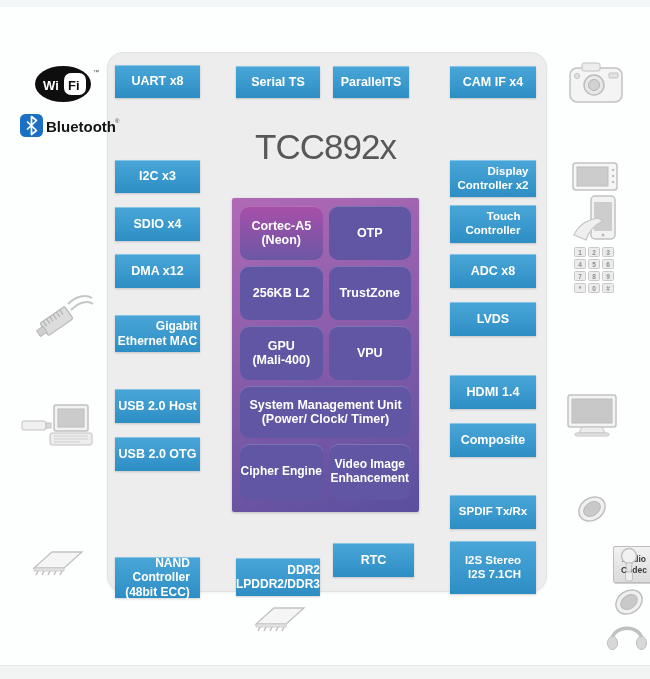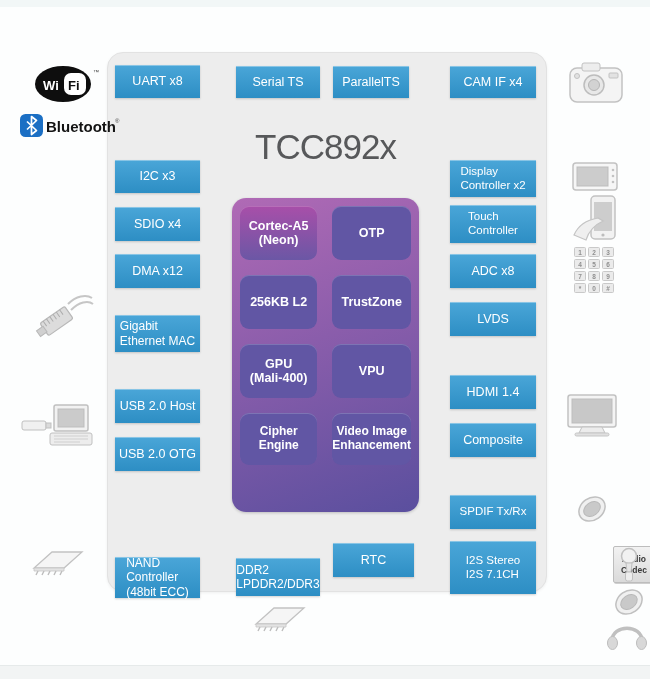--- a/index.html
+++ b/index.html
@@ -5,29 +5,29 @@
   html,body{margin:0;padding:0;}
   .stage{position:relative;width:650px;height:679px;background:#fdfefe;overflow:hidden;
          font-family:"Liberation Sans",sans-serif;}
   .topstrip{position:absolute;left:0;top:0;width:650px;height:7px;background:#f2f7f7;}
   .botstrip{position:absolute;left:0;bottom:0;width:650px;height:13px;background:#f2f4f4;border-top:1px solid #e6eaea;}
   .panel{position:absolute;left:107px;top:52px;width:438px;height:538px;background:#ededed;
          border:1px solid #e2e2e2;border-radius:16px;box-shadow:0 1px 3px rgba(0,0,0,.06);}
   .title{position:absolute;left:232px;top:124px;width:187px;height:46px;display:flex;align-items:center;
          justify-content:center;font-size:35px;font-weight:normal;color:#57585a;letter-spacing:-1px;}
   .blk{position:absolute;border-radius:0;background:linear-gradient(180deg,#4aa6d8 0%,#2d8ec4 100%);
-       color:#fff;font-weight:normal;font-size:12.5px;display:flex;align-items:center;justify-content:center;
-       text-align:left;white-space:pre-line;line-height:1.18;
+       color:#fff;font-weight:bold;font-size:12.5px;display:flex;align-items:center;justify-content:center;
+       text-align:right;white-space:pre-line;line-height:1.18;
        box-shadow:inset 0 1px 0 rgba(255,255,255,.35),0 1px 2px rgba(0,0,0,.18);}
   .blk.sm{font-size:12px;margin-top:17px;}
   .blk.md{font-size:11.5px;}
-  .coregrid{position:absolute;left:232px;top:198px;width:187px;height:314px;border-radius:14px;
+  .coregrid{position:absolute;left:232px;top:198px;width:187px;height:314px;border-radius:2px;
             background:linear-gradient(160deg,#b06ab5 0%,#8a5dab 45%,#5a4f9e 100%);
             box-shadow:0 1px 3px rgba(0,0,0,.2);box-sizing:border-box;padding:8px;
-            display:grid;grid-template-columns:1fr 1fr;grid-template-rows:54px 54px 54px 52px 56px;gap:15px;}
+            display:grid;grid-template-columns:1fr 1fr;grid-template-rows:54px 54px 54px 52px 56px;gap:6px;}
   .cblk{background:#6156a4;border-radius:9px;color:#fff;font-weight:bold;font-size:12.5px;
         display:flex;align-items:center;justify-content:center;text-align:center;white-space:pre-line;
         line-height:1.15;box-shadow:inset 0 1px 0 rgba(255,255,255,.18);}
   .cblk.cortec{background:linear-gradient(180deg,#a84fa9 0%,#6b57a5 100%);}
   .cblk.span2{grid-column:1 / span 2;}
   .cblk.sm{font-size:12px;}
   .icon{position:absolute;}
   .keypad{position:absolute;left:574px;top:247px;width:40px;display:grid;
           grid-template-columns:repeat(3,12px);grid-auto-rows:10px;gap:2px;}
   .key{background:#ebebeb;border:1px solid #c9c9c9;border-radius:1.5px;font-size:6.5px;color:#8f8f8f;
@@ -64,20 +64,22 @@
 
   <div class="coregrid">
     <div class="cblk cortec">Cortec-A5
 (Neon)</div>
     <div class="cblk">OTP</div>
     <div class="cblk">256KB L2</div>
     <div class="cblk">TrustZone</div>
     <div class="cblk">GPU
 (Mali-400)</div>
     <div class="cblk">VPU</div>
+    <div class="cblk span2">System Management Unit
+(Power/ Clock/ Timer)</div>
     <div class="cblk sm">Cipher Engine</div>
     <div class="cblk sm">Video Image
 Enhancement</div>
   </div>
 
   <div class="blk sm" style="left:236px;top:541px;width:84px;height:38px">DDR2
 LPDDR2/DDR3</div>
   <div class="blk" style="left:333px;top:543px;width:81px;height:34px">RTC</div>
 
   <div class="blk" style="left:450px;top:66px;width:86px;height:32px">CAM IF x4</div>

